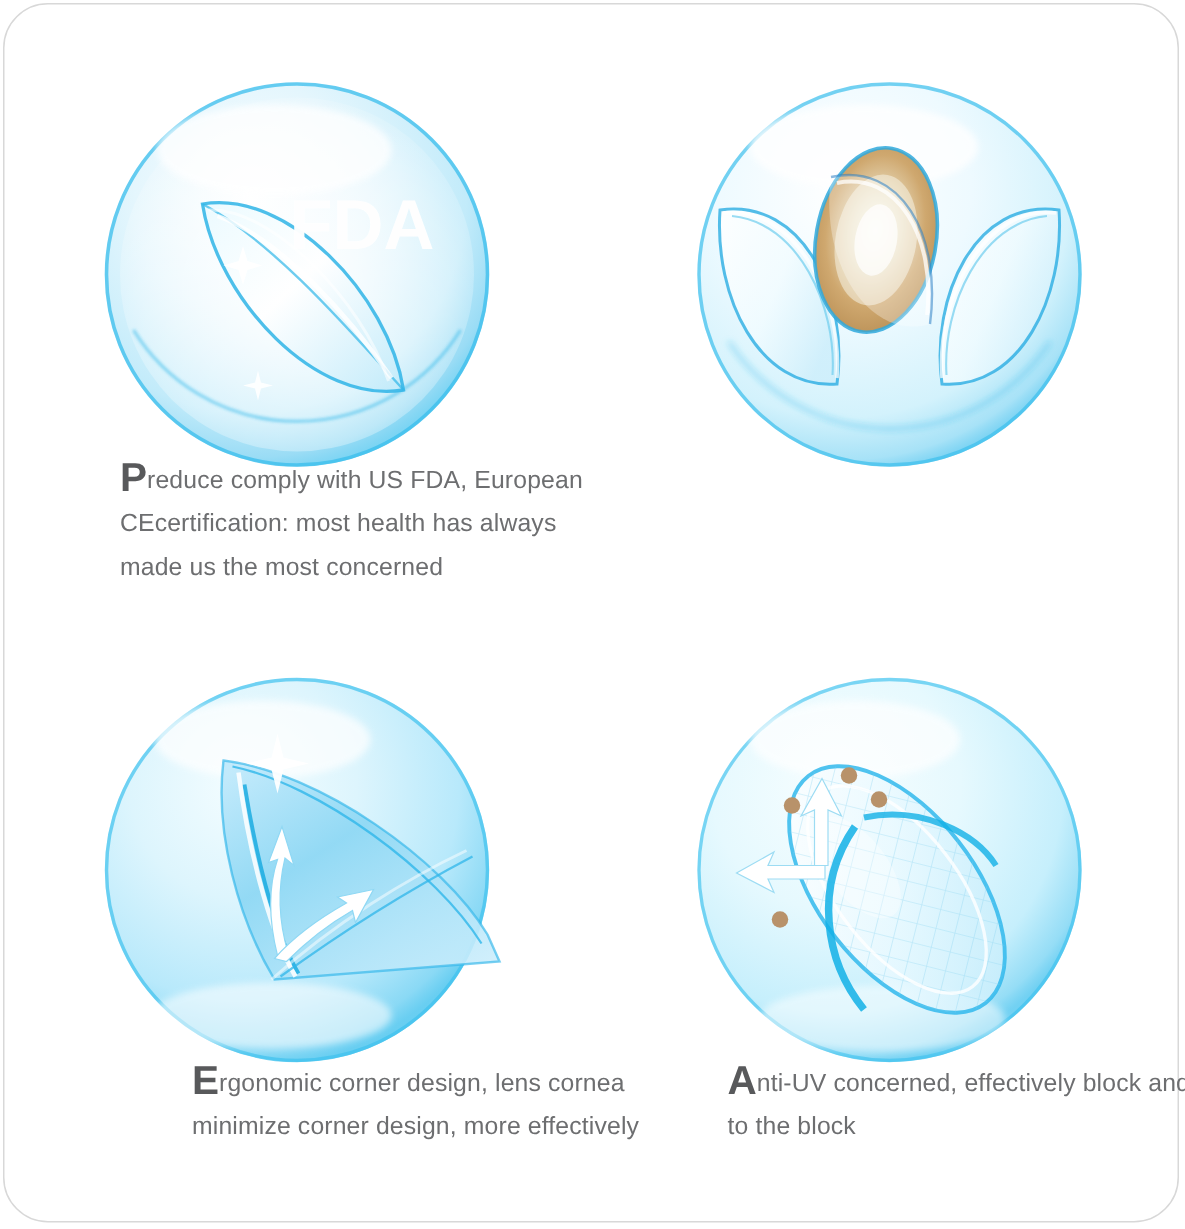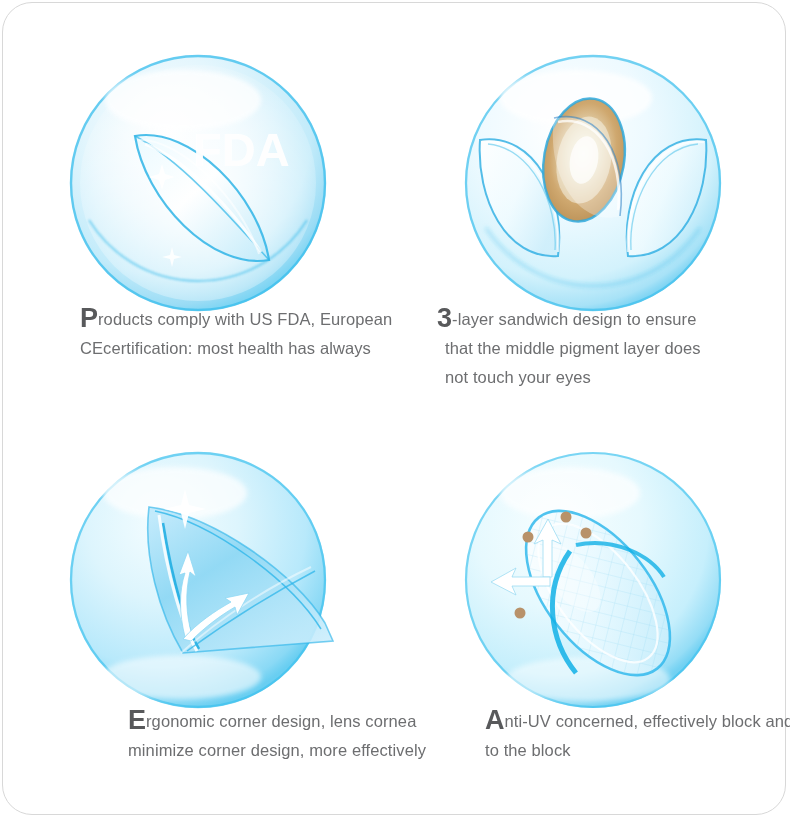--- a/index.html
+++ b/index.html
@@ -125,22 +125,23 @@
         <g fill="#ffffff">
           <path d="M96 126 L99 116 L102 126 L112 129 L102 132 L99 142 L96 132 L86 129 Z" opacity="0.95"></path>
           <path d="M107 207 L109 199 L111 207 L119 209 L111 211 L109 219 L107 211 L99 209 Z" opacity="0.9"></path>
         </g>
 
         <text x="130" y="118" font-family="'Liberation Sans', sans-serif" font-size="47" font-weight="bold" fill="#ffffff" opacity="0.97">FDA</text>
       </svg>
     </div>
 
     <div class="caption">
-      <span class="line"><span class="dropcap">P</span><span>roducts comply with US FDA, European</span></span>
+      <span class="line"><span class="dropcap">P</span><span>reduce comply with US FDA, European</span></span>
       <span class="line">CEcertification: most health has always</span>
+      <span class="line">made us the most concerned</span>
     </div>
   </div>
 
   <div class="panel panel-tr">
     <div class="bubble-wrap">
       <svg width="270" height="270" viewBox="0 0 270 270">
         <defs>
           <radialGradient id="bub2" cx="38%" cy="28%" r="74%">
             <stop offset="0%" stop-color="#ffffff"></stop>
             <stop offset="45%" stop-color="#eefaff"></stop>
@@ -185,25 +186,20 @@
           <ellipse cx="126" cy="112" rx="40" ry="62" transform="rotate(10 126 112)" fill="url(#pigment)" stroke="#2fa9dd" stroke-width="2.4" stroke-opacity="0.85"></ellipse>
           <ellipse cx="126" cy="112" rx="27" ry="44" transform="rotate(10 126 112)" fill="#f6f2e4" opacity="0.55"></ellipse>
           <ellipse cx="126" cy="112" rx="14" ry="24" transform="rotate(10 126 112)" fill="#ffffff" opacity="0.72"></ellipse>
           <path d="M96 70 C142 60 170 108 162 168 C122 180 88 128 96 70 Z" fill="#ffffff" opacity="0.30"></path>
           <path d="M100 74 C140 66 166 110 160 162" fill="none" stroke="#ffffff" stroke-width="2.6" stroke-opacity="0.75"></path>
           <path d="M96 70 C142 60 170 108 162 168" fill="none" stroke="#2b7fc4" stroke-width="1.6" stroke-opacity="0.55"></path>
         </g>
       </svg>
     </div>
 
-    <div class="caption">
-      <span class="line"><span class="dropcap">3</span><span>-layer sandwich design to ensure</span></span>
-      <span class="line indent">that the middle pigment layer does</span>
-      <span class="line indent">not touch your eyes</span>
-    </div>
   </div>
 
   <div class="panel panel-bl">
     <div class="bubble-wrap low">
       <svg width="270" height="270" viewBox="0 0 270 270">
         <defs>
           <radialGradient id="bub3" cx="36%" cy="28%" r="74%">
             <stop offset="0%" stop-color="#f4fdff"></stop>
             <stop offset="40%" stop-color="#ddf5fd"></stop>
             <stop offset="76%" stop-color="#b8e9fb"></stop>

